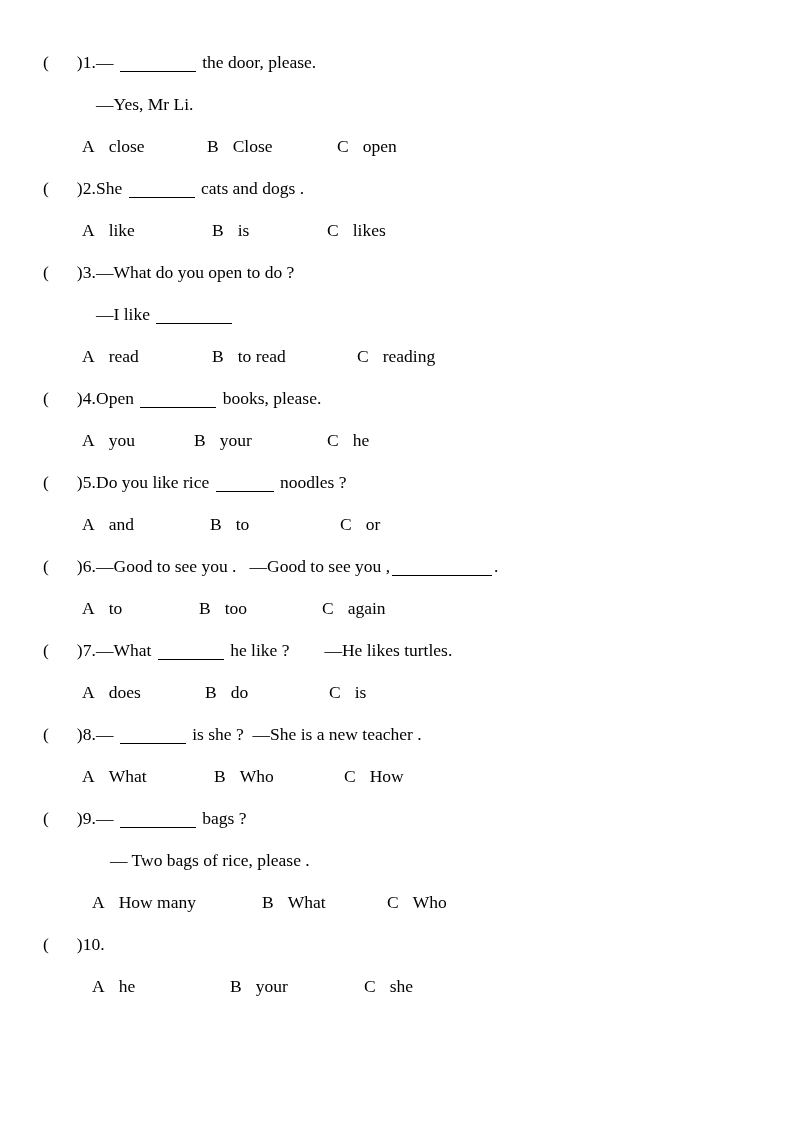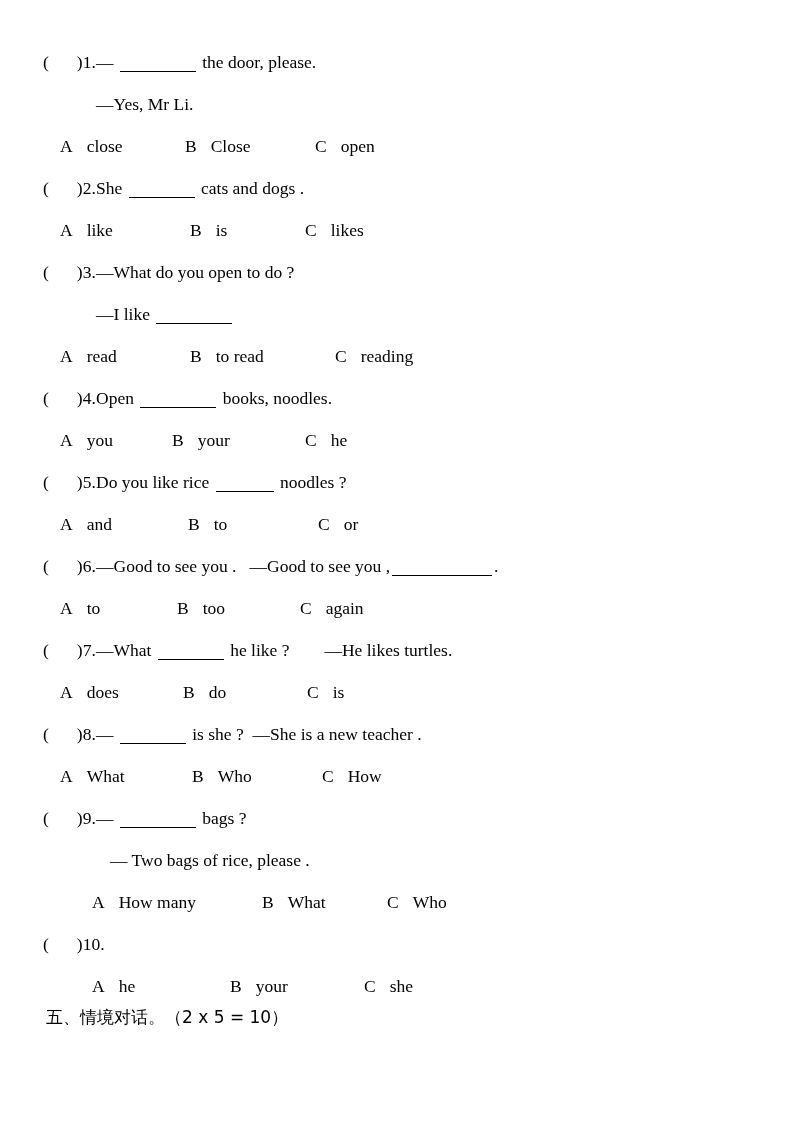--- a/index.html
+++ b/index.html
@@ -76,21 +76,21 @@
   .blank.w-l  { width: 76px; }
   .blank.w-xl { width: 100px; }
 
   
   .opt-row {
     display: flex;
     align-items: baseline;
     font-size: 17.5px;
     line-height: 1;
     height: 42px;
-    padding-left: 60px;
+    padding-left: 82px;
     box-sizing: border-box;
     white-space: pre;
   }
   .opt-row.indent-more { padding-left: 92px; }
 
   .opt {
     display: inline-block;
     white-space: pre;
   }
   .opt .opt-key { margin-right: 14px; }
@@ -132,21 +132,21 @@
       <div class="q-block">
         <div class="q-line"><span class="q-marker"><span class="paren-open">(</span><span class="paren-gap"></span><span>)</span><span>2.</span></span><span class="q-text"><span>She </span><span class="blank w-m"></span><span> cats and dogs .</span></span></div>
         <div class="opt-row"><span class="opt col-a"><span class="opt-key">A</span><span>like</span></span><span class="opt-gap" style="width: 77.1094px;"></span><span class="opt col-b" style="margin-left: 0px;"><span class="opt-key">B</span><span>is</span></span><span class="opt-gap" style="width: 77.625px;"></span><span class="opt col-c" style="margin-left: 0px;"><span class="opt-key">C</span><span>likes</span></span></div>
       </div>
       <div class="q-block">
         <div class="q-line"><span class="q-marker"><span class="paren-open">(</span><span class="paren-gap"></span><span>)</span><span>3.</span></span><span class="q-text"><span>—What do you open to do ?</span></span></div>
         <div class="q-line q-cont"><span class="q-marker"></span><span class="q-text"><span>—I like </span><span class="blank w-l"></span></span></div>
         <div class="opt-row"><span class="opt col-a"><span class="opt-key">A</span><span>read</span></span><span class="opt-gap" style="width: 73.2344px;"></span><span class="opt col-b" style="margin-left: 0px;"><span class="opt-key">B</span><span>to read</span></span><span class="opt-gap" style="width: 71.2031px;"></span><span class="opt col-c" style="margin-left: 0px;"><span class="opt-key">C</span><span>reading</span></span></div>
       </div>
       <div class="q-block">
-        <div class="q-line"><span class="q-marker"><span class="paren-open">(</span><span class="paren-gap"></span><span>)</span><span>4.</span></span><span class="q-text"><span>Open </span><span class="blank w-l"></span><span> books, noodles.</span></span></div>
+        <div class="q-line"><span class="q-marker"><span class="paren-open">(</span><span class="paren-gap"></span><span>)</span><span>4.</span></span><span class="q-text"><span>Open </span><span class="blank w-l"></span><span> books, please.</span></span></div>
         <div class="opt-row"><span class="opt col-a"><span class="opt-key">A</span><span>you</span></span><span class="opt-gap" style="width: 59.1094px;"></span><span class="opt col-b" style="margin-left: 0px;"><span class="opt-key">B</span><span>your</span></span><span class="opt-gap" style="width: 75.2344px;"></span><span class="opt col-c" style="margin-left: 0px;"><span class="opt-key">C</span><span>he</span></span></div>
       </div>
       <div class="q-block">
         <div class="q-line"><span class="q-marker"><span class="paren-open">(</span><span class="paren-gap"></span><span>)</span><span>5.</span></span><span class="q-text"><span>Do you like rice </span><span class="blank w-s"></span><span> noodles ?</span></span></div>
         <div class="opt-row"><span class="opt col-a"><span class="opt-key">A</span><span>and</span></span><span class="opt-gap" style="width: 76.0781px;"></span><span class="opt col-b" style="margin-left: 0px;"><span class="opt-key">B</span><span>to</span></span><span class="opt-gap" style="width: 90.6875px;"></span><span class="opt col-c" style="margin-left: 0px;"><span class="opt-key">C</span><span>or</span></span></div>
       </div>
       <div class="q-block">
         <div class="q-line"><span class="q-marker"><span class="paren-open">(</span><span class="paren-gap"></span><span>)</span><span>6.</span></span><span class="q-text"><span>—Good to see you .   —Good to see you ,</span><span class="blank w-xl"></span><span>.</span></span></div>
         <div class="opt-row"><span class="opt col-a"><span class="opt-key">A</span><span>to</span></span><span class="opt-gap" style="width: 76.7344px;"></span><span class="opt col-b" style="margin-left: 0px;"><span class="opt-key">B</span><span>too</span></span><span class="opt-gap" style="width: 74.9375px;"></span><span class="opt col-c" style="margin-left: 0px;"><span class="opt-key">C</span><span>again</span></span></div>
       </div>
@@ -162,15 +162,14 @@
         <div class="q-line"><span class="q-marker"><span class="paren-open">(</span><span class="paren-gap"></span><span>)</span><span>9.</span></span><span class="q-text"><span>— </span><span class="blank w-l"></span><span> bags ?</span></span></div>
         <div class="q-line q-cont"><span class="q-marker"></span><span class="q-text" style="margin-left: 14px; text-align: center;"><span>— Two bags of rice, please .</span></span></div>
         <div class="opt-row indent-more"><span class="opt col-a"><span class="opt-key">A</span><span>How many</span></span><span class="opt-gap" style="width: 66.0781px;"></span><span class="opt col-b" style="margin-left: 0px;"><span class="opt-key">B</span><span>What</span></span><span class="opt-gap" style="width: 61.4062px;"></span><span class="opt col-c" style="margin-left: 0px;"><span class="opt-key">C</span><span>Who</span></span></div>
       </div>
       <div class="q-block">
         <div class="q-line"><span class="q-marker"><span class="paren-open">(</span><span class="paren-gap"></span><span>)</span><span>10.</span></span></div>
         <div class="opt-row indent-more"><span class="opt col-a"><span class="opt-key">A</span><span>he</span></span><span class="opt-gap" style="width: 94.8281px;"></span><span class="opt col-b" style="margin-left: 0px;"><span class="opt-key">B</span><span>your</span></span><span class="opt-gap" style="width: 76.2344px;"></span><span class="opt col-c" style="margin-left: 0px;"><span class="opt-key">C</span><span>she</span></span></div>
       </div>
     </div>
 
-  <div class="section-note">五、情境对话。（2 x 5 = 10）</div>
 
 </div>
 
 </body></html>

